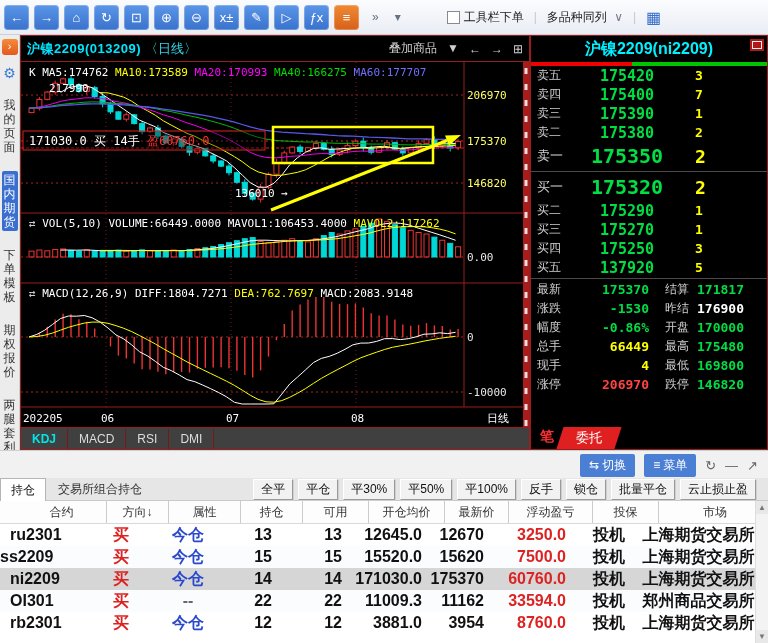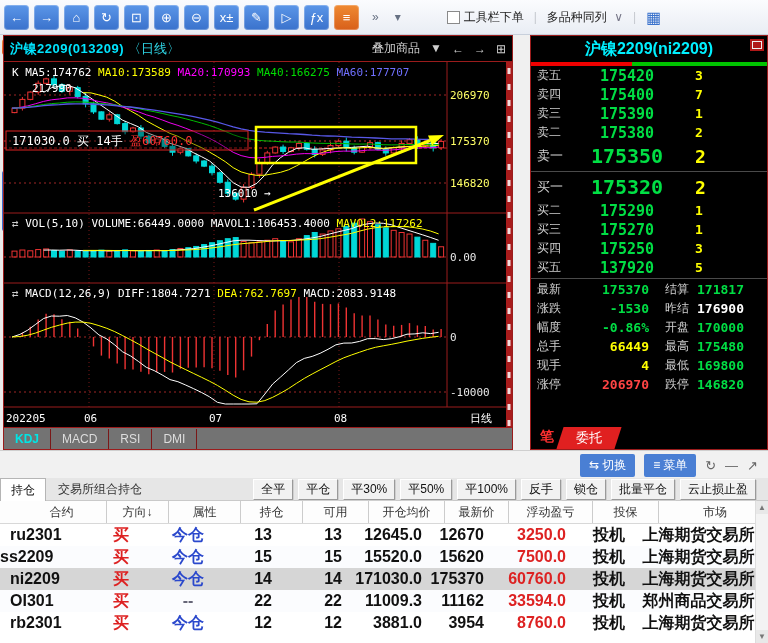--- a/index.html
+++ b/index.html
@@ -22,29 +22,29 @@
   
   #sidebar{left:0;top:35px;width:20px;height:415px;background:#ececec;border-right:1px solid #d0d0d0;box-sizing:border-box;}
   #side-arrow{margin:4px auto 0 auto;width:16px;height:16px;border-radius:3px;background:linear-gradient(#f58c3a,#e4581d);
               color:#fff;font-size:11px;line-height:15px;text-align:center;cursor:pointer;}
   #side-gear{margin:10px auto 0 auto;width:16px;text-align:center;color:#3a7bd5;font-size:14px;cursor:pointer;}
   .side-item{width:16px;margin:15px auto 0 auto;text-align:center;font-size:12px;line-height:14px;color:#333;
              word-break:break-all;cursor:pointer;padding:2px 0;}
   .side-item.active{background:#3a6ecf;color:#fff;border-radius:2px;}
 
   
-  #chart{left:3px;top:35px;width:510px;height:415px;background:#000;border:1px solid #9b1c1c;box-sizing:border-box;}
+  #chart{left:20px;top:35px;width:510px;height:415px;background:#000;border:1px solid #9b1c1c;box-sizing:border-box;}
   #chart-titlebar{height:26px;border-bottom:1px solid #9b1c1c;display:flex;align-items:center;box-sizing:border-box;
                   padding:0 6px;color:#00e5ff;font-size:13px;}
   #chart-title{font-weight:bold;letter-spacing:.5px;}
   #chart-period{margin-left:4px;color:#2fd8e8;}
   #chart-titlebar .right{margin-left:auto;display:flex;align-items:center;color:#cfcfcf;font-size:12px;}
   #chart-titlebar .right span{margin-left:10px;cursor:pointer;}
   #csvg{display:block;}
-  #ind-tabs{height:22px;background:#737373;border-top:1px solid #9b1c1c;display:flex;align-items:center;box-sizing:border-box;}
+  #ind-tabs{height:22px;background:#404040;border-top:1px solid #9b1c1c;display:flex;align-items:center;box-sizing:border-box;}
   .itab{padding:0 11px;color:#ddd;font-size:12px;border-right:1px solid #7a1818;cursor:pointer;line-height:20px;}
   .itab.active{color:#00e5e5;font-weight:bold;}
 
   
   #quote{left:530px;top:35px;width:238px;height:415px;background:#000;border:1px solid #9b1c1c;box-sizing:border-box;overflow:hidden;}
   #quote-titlebar{height:26px;position:relative;display:flex;align-items:center;justify-content:center;}
   #quote-title{color:#00f0ff;font-size:16px;font-weight:bold;}
   #quote-winicon{position:absolute;right:3px;top:3px;width:14px;height:12px;background:#b01818;display:flex;align-items:center;justify-content:center;cursor:pointer;}
   #quote-winicon i{display:block;width:8px;height:6px;border:1px solid #eee;}
   #rgbar{height:4px;display:flex;}

